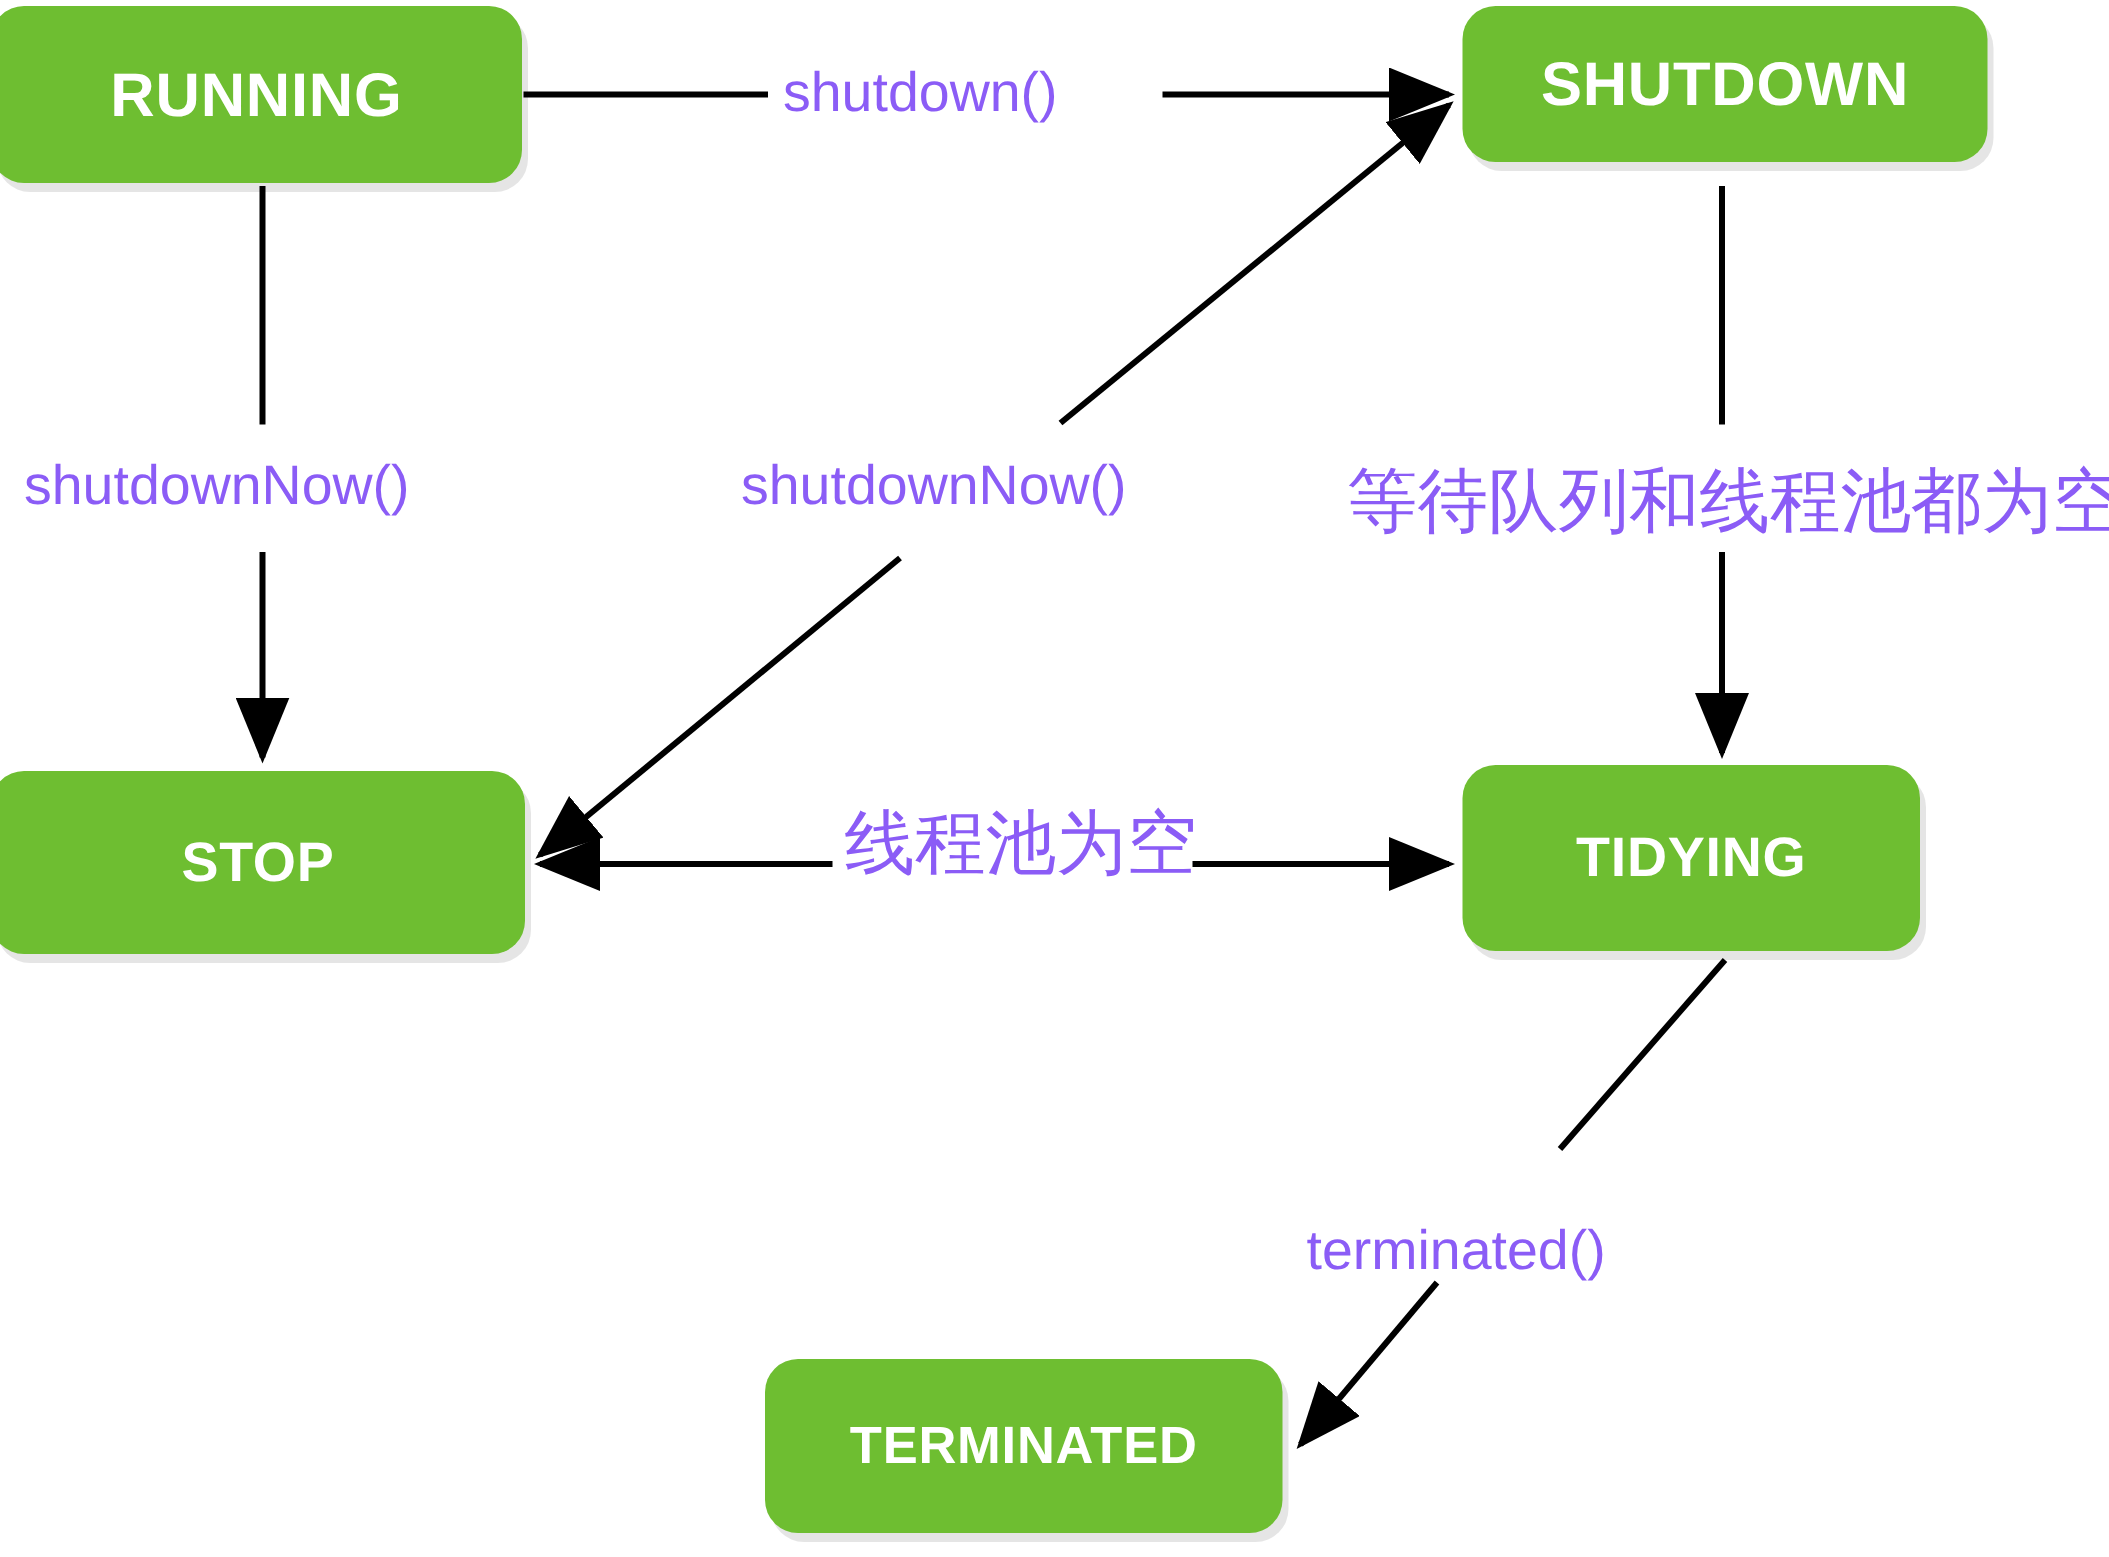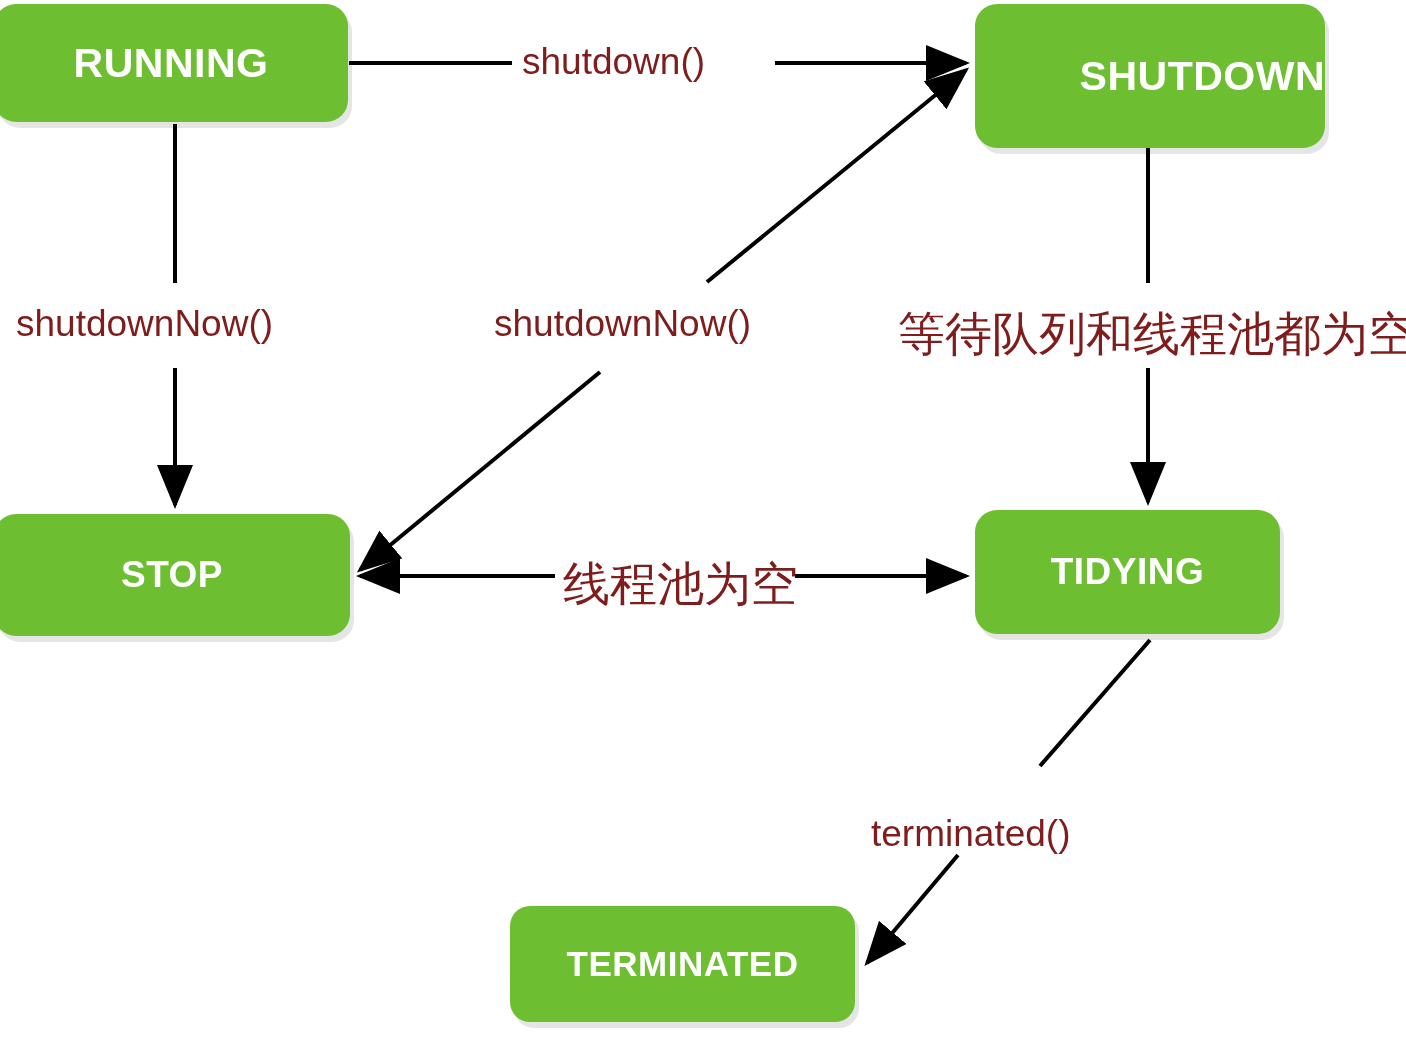--- a/index.html
+++ b/index.html
@@ -31,42 +31,42 @@
     box-sizing: border-box;
     user-select: none;
   }
   .node-label {
     display: block;
     white-space: nowrap;
   }
 
   
   #node-running   { left: -6px;  top: 4px;    width: 354px; height: 118px; font-size: 41px; }
-  #node-shutdown  { left: 975px; top: 4px;    width: 350px; height: 144px; font-size: 41px; justify-content: flex-end; }
+  #node-shutdown  { left: 975px; top: 4px;    width: 350px; height: 104px; font-size: 41px; }
   #node-stop      { left: -6px;  top: 514px;  width: 356px; height: 122px; font-size: 37px; }
   #node-tidying   { left: 975px; top: 510px;  width: 305px; height: 124px; font-size: 37px; }
-  #node-terminated{ left: 510px; top: 906px;  width: 345px; height: 116px; font-size: 35px; border-radius: 20px; }
+  #node-terminated{ left: 510px; top: 906px;  width: 345px; height: 116px; font-size: 35px; }
 
   
   .edge-label {
     position: absolute;
     white-space: nowrap;
-    color: #7f1d1d;
+    color: #8b5cf6;
     font-family: "Liberation Sans", "DejaVu Sans", sans-serif;
     font-weight: normal;
     user-select: none;
   }
   .label-latin { font-size: 37px; }
   .label-cjk   { font-size: 47px; font-family: "DejaVu Sans", "Liberation Sans", sans-serif; }
 
   #label-shutdown        { left: 522px; top: 41px;  }
   #label-shutdownnow-1   { left: 16px;  top: 303px; }
   #label-shutdownnow-2   { left: 494px; top: 303px; }
   #label-queue-empty     { left: 898px; top: 303px; }
-  #label-pool-empty      { left: 563px; top: 553px; }
+  #label-pool-empty      { left: 563px; top: 531px; }
   #label-terminated      { left: 871px; top: 813px; }
 
   #edges {
     position: absolute;
     left: 0; top: 0;
     width: 1406px;
     height: 1038px;
     pointer-events: none;
   }
 </style>

